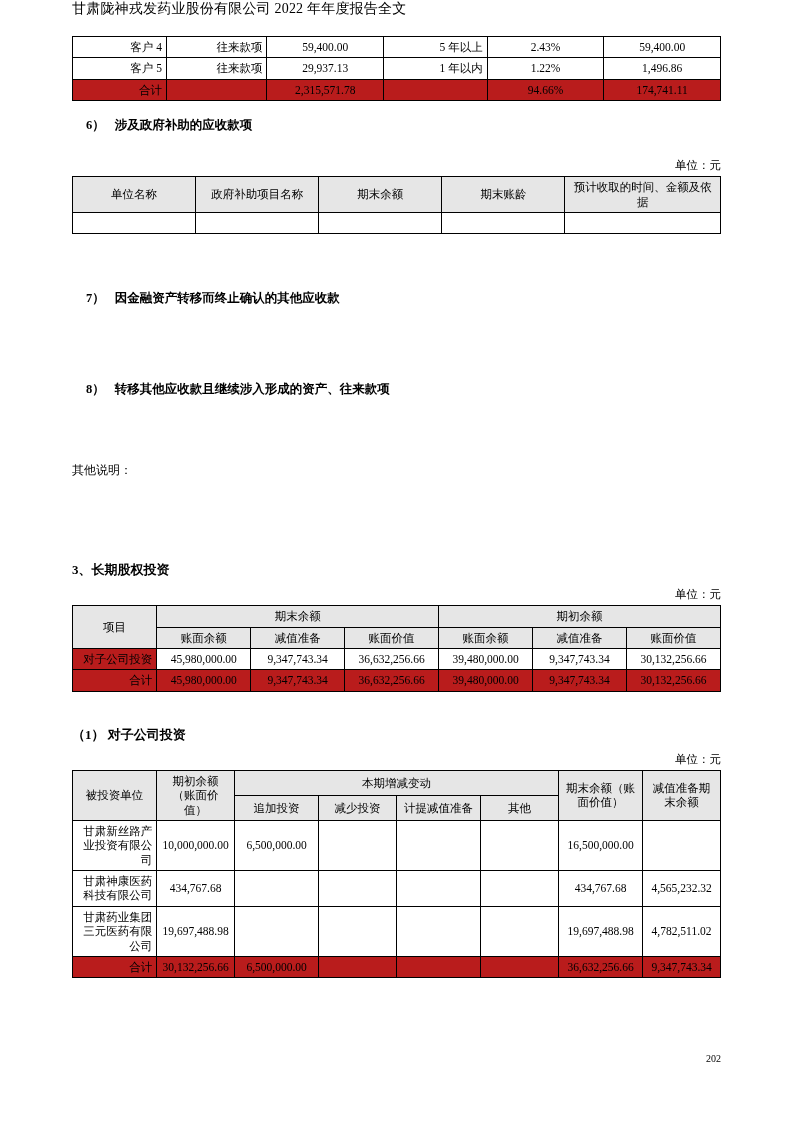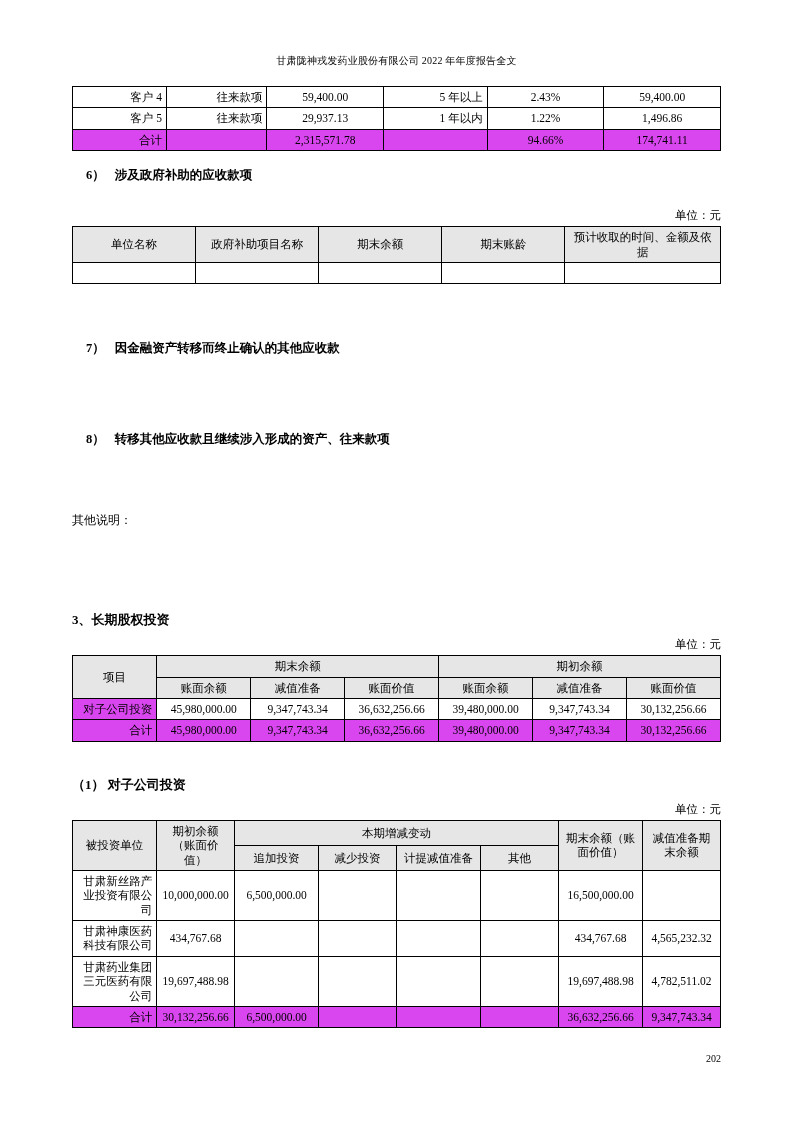--- a/index.html
+++ b/index.html
@@ -15,23 +15,22 @@
     position: relative;
   }
   .page {
     position: relative;
     width: 793px;
     height: 1122px;
     box-sizing: border-box;
     padding: 0 72px;
   }
   .header {
-    text-align: center;
-    font-size: 10px;
-    padding-top: 54px;
+    text-align: left;
+    font-size: 14px;
     padding-right: 0;
     letter-spacing: 0.2px;
   }
   .spacer-12 { height: 12px; }
   .spacer-18 { height: 18px; }
 
   table.doc {
     border-collapse: collapse;
     width: 100%;
     table-layout: fixed;
@@ -39,21 +38,21 @@
   }
   table.doc td, table.doc th {
     border: 1px solid #000000;
     padding: 3px 4px;
     vertical-align: middle;
     font-weight: normal;
     line-height: 1.25;
   }
   .num { text-align: center; font-family: "Liberation Serif", serif; }
   .lft { text-align: right; }
-  .shade { background: #d946ef; }
+  .shade { background: #b91c1c; }
   .hdr { background: #e6e6e6; text-align: center; }
 
   .sec-title {
     font-size: 12.5px;
     font-weight: bold;
     margin: 16px 0 6px 0;
   }
   .sec-title .numlbl { margin-right: 10px; }
   .subsec {
     font-size: 13px;

